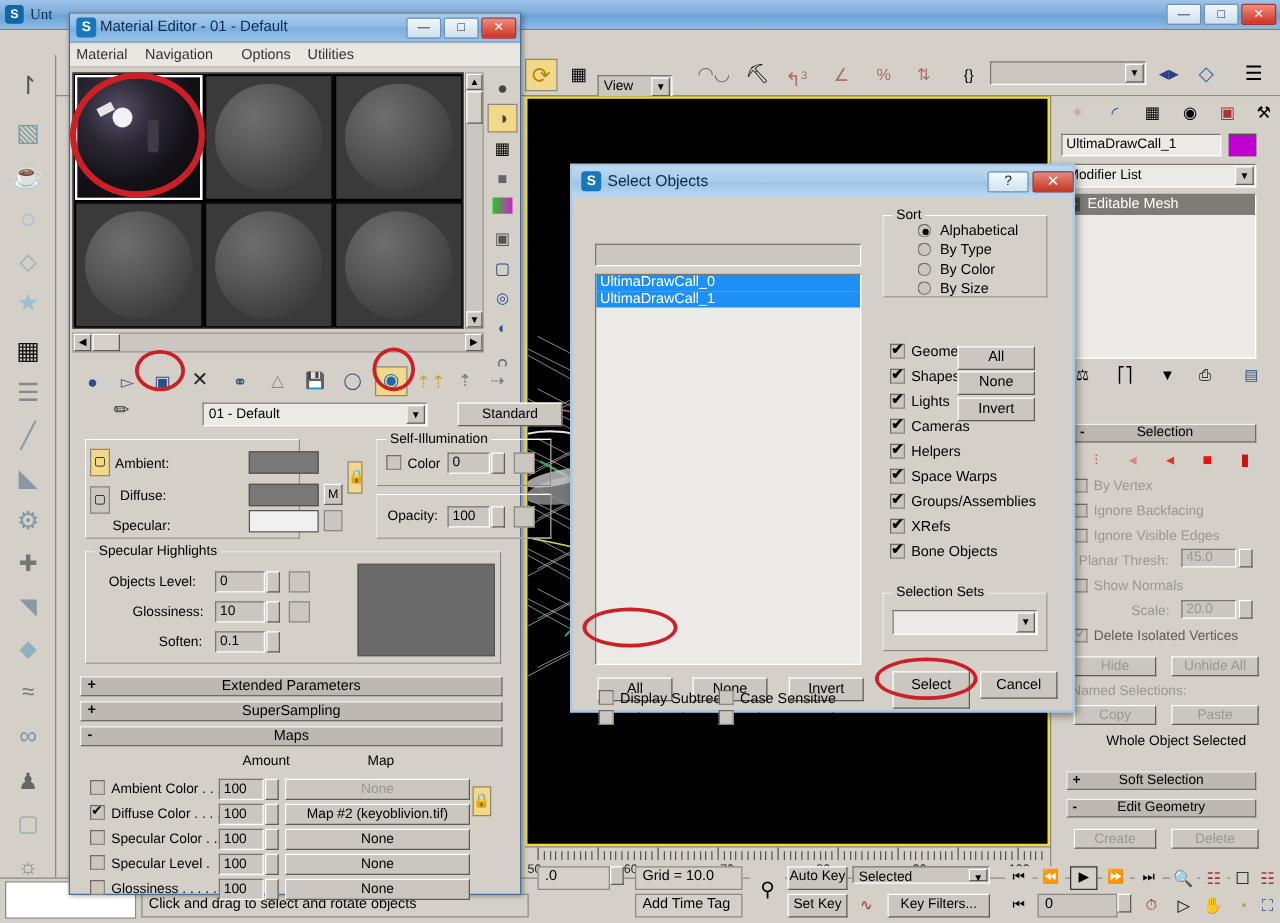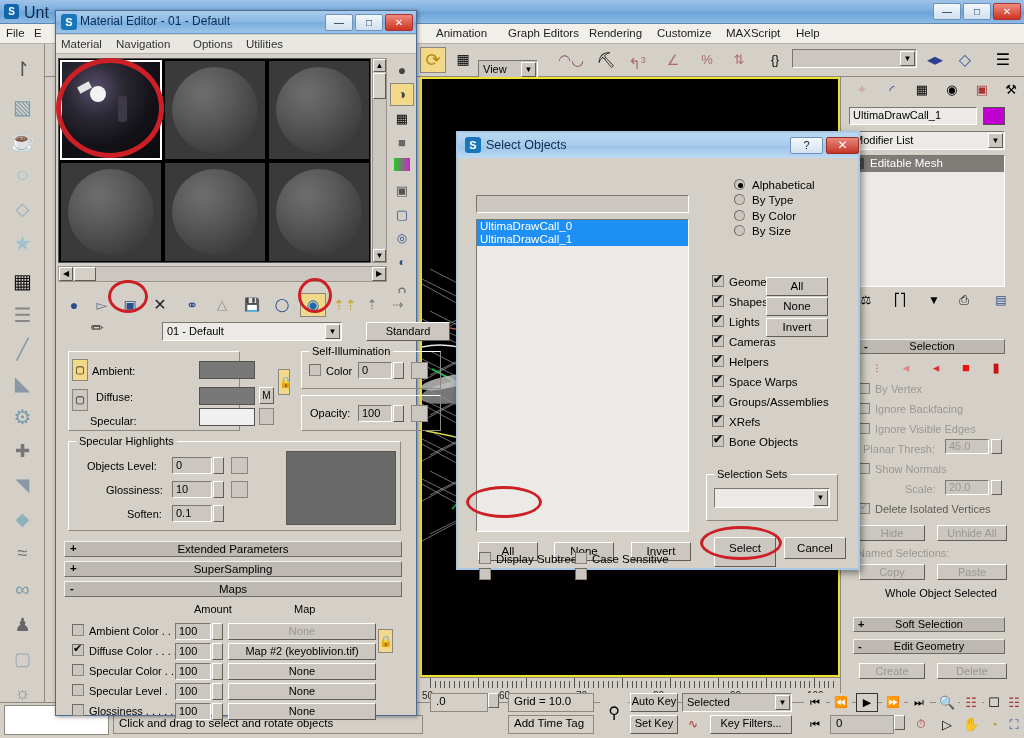--- a/index.html
+++ b/index.html
@@ -14,21 +14,21 @@
 
   
   #max-window { position:absolute; left:0; top:0; width:1024px; height:738px; background:#d4d0c8; }
 
   
   #max-titlebar {
     position:absolute; left:0; top:0; width:1024px; height:24px;
     background: linear-gradient(180deg,#9fc3e8 0%, #7eaedd 45%, #6ba3d8 55%, #8fbbe4 100%);
     border-bottom:1px solid #5c87b5;
   }
-  #max-titlebar .t-label { position:absolute; left:24px; top:4px; color:#0b2c52; font-size:16px; }
+  #max-titlebar .t-label { position:absolute; left:24px; top:4px; color:#0b2c52; font-size:12px;font-family:Liberation Serif, serif; }
   #max-logo {
     position:absolute; left:4px; top:4px; width:15px; height:15px;
     background:#1166aa; border-radius:3px; color:#fff; font-size:10px; text-align:center; line-height:15px; font-weight:bold;
   }
   .win-btns { position:absolute; right:3px; top:3px; display:flex; gap:2px; }
   .win-btn {
     width:28px; height:17px; border:1px solid #6f93b8; border-radius:2px;
     background:linear-gradient(180deg,#f2f7fc,#cfe0ef);
     font-size:10px; line-height:15px; text-align:center; color:#123;
   }
@@ -195,30 +195,20 @@
   <div id="max-titlebar">
     <div id="max-logo">S</div>
     <div class="t-label">Unt</div>
     <div class="win-btns">
       <div class="win-btn">—</div>
       <div class="win-btn">□</div>
       <div class="win-btn close">✕</div>
     </div>
   </div>
 
-  <div id="max-menubar">
-    <div class="mi" style="left:6px">File</div>
-    <div class="mi" style="left:34px">E</div>
-    <div class="mi" style="left:436px">Animation</div>
-    <div class="mi" style="left:508px">Graph Editors</div>
-    <div class="mi" style="left:589px">Rendering</div>
-    <div class="mi" style="left:657px">Customize</div>
-    <div class="mi" style="left:726px">MAXScript</div>
-    <div class="mi" style="left:796px">Help</div>
-  </div>
 
   <div id="max-toolbar">
 
     <div class="icobtn active" style="left:420px;top:3px;width:26px;height:26px;line-height:24px;font-size:18px;color:#b8860b">⟳</div>
     <div class="icobtn" style="left:452px;top:4px;width:22px;height:22px;line-height:20px;font-size:14px">▦</div>
     <div class="combo" style="left:478px;top:16px;width:60px;height:19px">
       <span>View</span>
       <span class="arw">▼</span>
     </div>
     <div class="icobtn" style="left:557px;top:3px;width:26px;height:26px;line-height:24px;font-size:15px;color:#8b5a6b">◠◡</div>
@@ -484,21 +474,21 @@
     <div class="sb-field" style="left:113px;top:12px;width:310px;height:19px">Click and drag to select and rotate objects</div>
     <div class="sb-field" style="left:430px;top:-10px;width:58px;height:19px">.0</div>
     <div class="spin-arrows" style="left:488px;top:-10px"></div>
     <div class="sb-field" style="left:508px;top:-10px;width:86px;height:19px">Grid = 10.0</div>
     <div class="sb-field" style="left:508px;top:12px;width:86px;height:19px">Add Time Tag</div>
 
     <div class="icobtn" style="left:600px;top:-4px;width:28px;height:28px;line-height:26px;font-size:16px">⚲</div>
 
     <div class="sb-btn" style="left:630px;top:-10px;width:48px;height:19px">Auto Key</div>
     <div class="sb-btn" style="left:630px;top:12px;width:48px;height:19px">Set Key</div>
-    <div class="combo" style="left:682px;top:-10px;width:110px;height:19px">
+    <div class="combo" style="left:682px;top:-10px;width:110px;height:14px">
       <span>Selected</span>
       <span class="arw">▼</span>
     </div>
     <div class="icobtn" style="left:682px;top:12px;width:22px;height:19px;line-height:17px;font-size:12px;color:#a33">∿</div>
     <div class="sb-btn" style="left:710px;top:12px;width:82px;height:19px">Key Filters...</div>
 
     <div class="icobtn" style="left:804px;top:-10px;width:22px;height:19px;line-height:17px;font-size:11px">⏮</div>
     <div class="icobtn" style="left:830px;top:-10px;width:22px;height:19px;line-height:17px;font-size:11px">⏪</div>
     <div class="icobtn" style="left:856px;top:-10px;width:22px;height:19px;line-height:17px;font-size:11px;border:1px solid #333">▶</div>
     <div class="icobtn" style="left:882px;top:-10px;width:22px;height:19px;line-height:17px;font-size:11px">⏩</div>
@@ -734,20 +724,24 @@
 
   <div class="dchk" style="left:21px;top:419px"></div>
   <div class="dlbl" style="left:38px;top:420px">Display Subtree</div>
   <div class="dchk" style="left:117px;top:419px"></div>
   <div class="dlbl" style="left:134px;top:420px">Case Sensitive</div>
   <div class="dchk" style="left:21px;top:435px"></div>
   <div class="dlbl" style="left:38px;top:436px">Select Subtree</div>
   <div class="dchk" style="left:117px;top:435px"></div>
   <div class="dlbl" style="left:134px;top:436px">Select Dependents</div>
 
+  <div class="gbox" style="left:248px;top:39px;width:132px;height:66px">
+    <div class="gb-in"></div>
+    <div class="gtitle">Sort</div>
+  </div>
   <div class="radio on" style="left:276px;top:46px"></div>
   <div class="dlbl" style="left:294px;top:46px">Alphabetical</div>
   <div class="radio" style="left:276px;top:61px"></div>
   <div class="dlbl" style="left:294px;top:61px">By Type</div>
   <div class="radio" style="left:276px;top:77px"></div>
   <div class="dlbl" style="left:294px;top:77px">By Color</div>
   <div class="radio" style="left:276px;top:92px"></div>
   <div class="dlbl" style="left:294px;top:92px">By Size</div>
 
   <div id="list-types-items">

